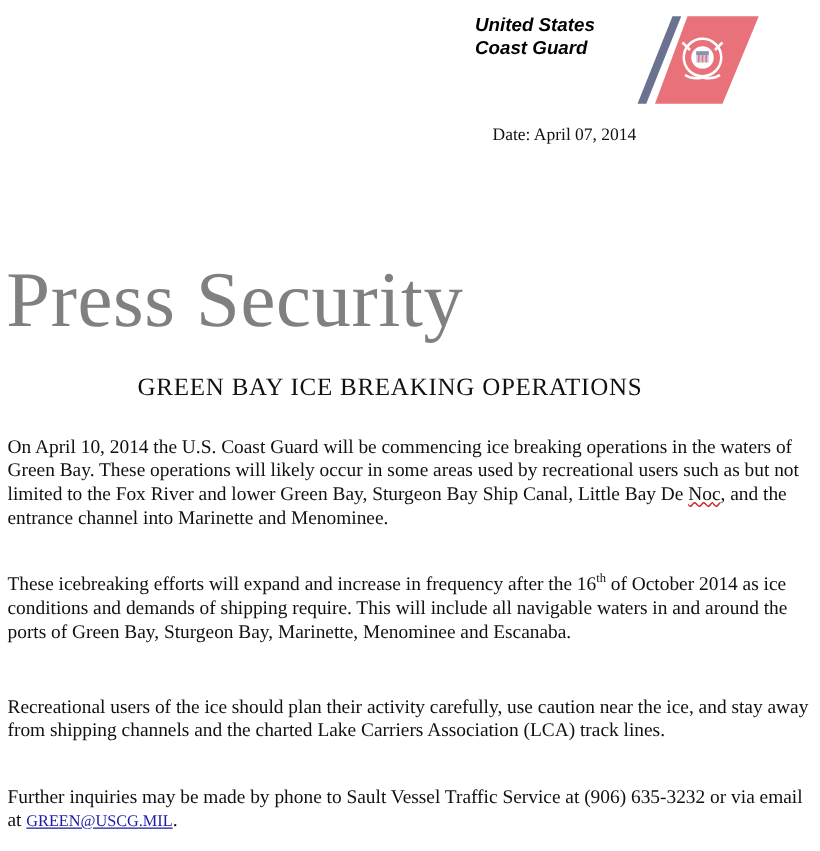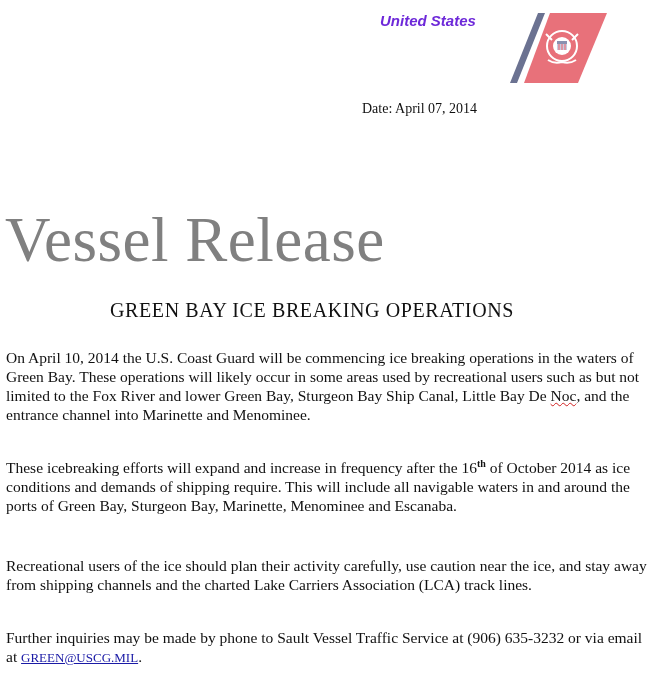--- a/index.html
+++ b/index.html
@@ -1,44 +1,45 @@
 <!DOCTYPE html>
 <html><head>
 <meta charset="utf-8">
 <style>
   html, body { margin: 0; padding: 0; background: #ffffff; }
   body { width: 656px; height: 681px; position: relative; overflow: hidden;
          font-family: "Liberation Serif", "DejaVu Serif", serif; color: #111; }
 
   .agency { position: absolute; left: 380px; top: 12px; font-family: "Liberation Sans", "DejaVu Sans", sans-serif; color: #7a7e8c; }
   .agency .line1, .agency .line2 { font-style: italic; font-size: 14.5px; line-height: 18px; letter-spacing: -0.2px; }
-  .agency .line3, .agency .line4 { font-style: italic; font-weight: bold; font-size: 15px; line-height: 18px; color: #6d28d9; }
+  .agency .line3, .agency .line4 { font-style: italic; font-weight: bold; font-size: 15px; line-height: 18px; color: #000000; }
 
   .logo { position: absolute; left: 500px; top: 10px; width: 120px; height: 80px; }
 
-  .contact { position: absolute; left: 362px; top: 100px; font-size: 14px; line-height: 18px; color: #111; }
+  .contact { position: absolute; left: 394px; top: 100px; font-size: 14px; line-height: 18px; color: #111; }
 
   .press-title { position: absolute; left: 5px; top: 200px; font-size: 63px; line-height: 80px; color: #808080; letter-spacing: 0.5px; }
 
   .headline { position: absolute; left: 0; top: 299px; width: 624px; text-align: center; font-size: 20px; letter-spacing: 0.6px; color: #111; }
 
   .body-text { position: absolute; left: 6px; width: 645px; font-size: 15.5px; line-height: 19px; color: #111; }
   .p1 { top: 348px; }
   .p2 { top: 458px; }
   .p3 { top: 556px; }
   .p4 { top: 628px; }
   .misspell { text-decoration: underline wavy #d02020; text-decoration-thickness: 1px; }
-  sup { font-size: 10px; line-height: 0; font-weight: bold; }
+  sup { font-size: 10px; line-height: 0; }
   a.email { color: #1a1aa6; text-decoration: underline; font-size: 13px; }
 </style>
 </head>
 <body>
 
 <div class="agency">
   <div class="line3">United States</div>
+  <div class="line4">Coast Guard</div>
 </div>
 
 <svg class="logo" viewBox="0 0 120 80" width="120" height="80">
   <polygon points="38,3 45,3 17,73 10,73" fill="#6b7291"></polygon>
   <polygon points="50,3 107,3 78,73 24,73" fill="#e8717a"></polygon>
   <g transform="translate(62,36)">
     <circle r="15" fill="none" stroke="#ffffff" stroke-width="2"></circle>
     <circle r="9" fill="#ffffff"></circle>
     <rect x="-5" y="-5" width="10" height="9" fill="#c8cbe0"></rect>
     <rect x="-5" y="-5" width="10" height="3" fill="#8a90b0"></rect>
@@ -46,21 +47,21 @@
     <line x1="0" y1="-2" x2="0" y2="4" stroke="#e8717a" stroke-width="1.2"></line>
     <line x1="3" y1="-2" x2="3" y2="4" stroke="#e8717a" stroke-width="1.2"></line>
     <path d="M-16,-12 L-10,-6 M16,-12 L10,-6 M-14,14 Q-8,18 0,16 Q8,18 14,14" stroke="#ffffff" stroke-width="2" fill="none"></path>
   </g>
 </svg>
 
 <div class="contact">
   <div>Date: April 07, 2014</div>
 </div>
 
-<div class="press-title">Vessel Release</div>
+<div class="press-title">Press Security</div>
 
 <div class="headline">GREEN BAY ICE BREAKING OPERATIONS</div>
 
 <div class="body-text p1"><span>On April 10, 2014 the U.S. Coast Guard will be commencing ice breaking operations in the waters of Green Bay.  These operations will likely occur in some areas used by recreational users such as but not limited to the Fox River and lower Green Bay, Sturgeon Bay Ship Canal, Little Bay De </span><span class="misspell">Noc</span><span>, and the entrance channel into Marinette and Menominee.</span></div>
 
 <div class="body-text p2"><span>These icebreaking efforts will expand and increase in frequency after the 16</span><sup>th</sup><span> of October 2014 as ice conditions and demands of shipping require. This will include all navigable waters in and around the ports of Green Bay, Sturgeon Bay, Marinette, Menominee and Escanaba.</span></div>
 
 <div class="body-text p3">Recreational users of the ice should plan their activity carefully, use caution near the ice, and stay away from shipping channels and the charted Lake Carriers Association (LCA) track lines.</div>
 
 <div class="body-text p4"><span>Further inquiries may be made by phone to Sault Vessel Traffic Service at (906) 635-3232 or via email at </span><a class="email" href="#">GREEN@USCG.MIL</a><span>.</span></div>

